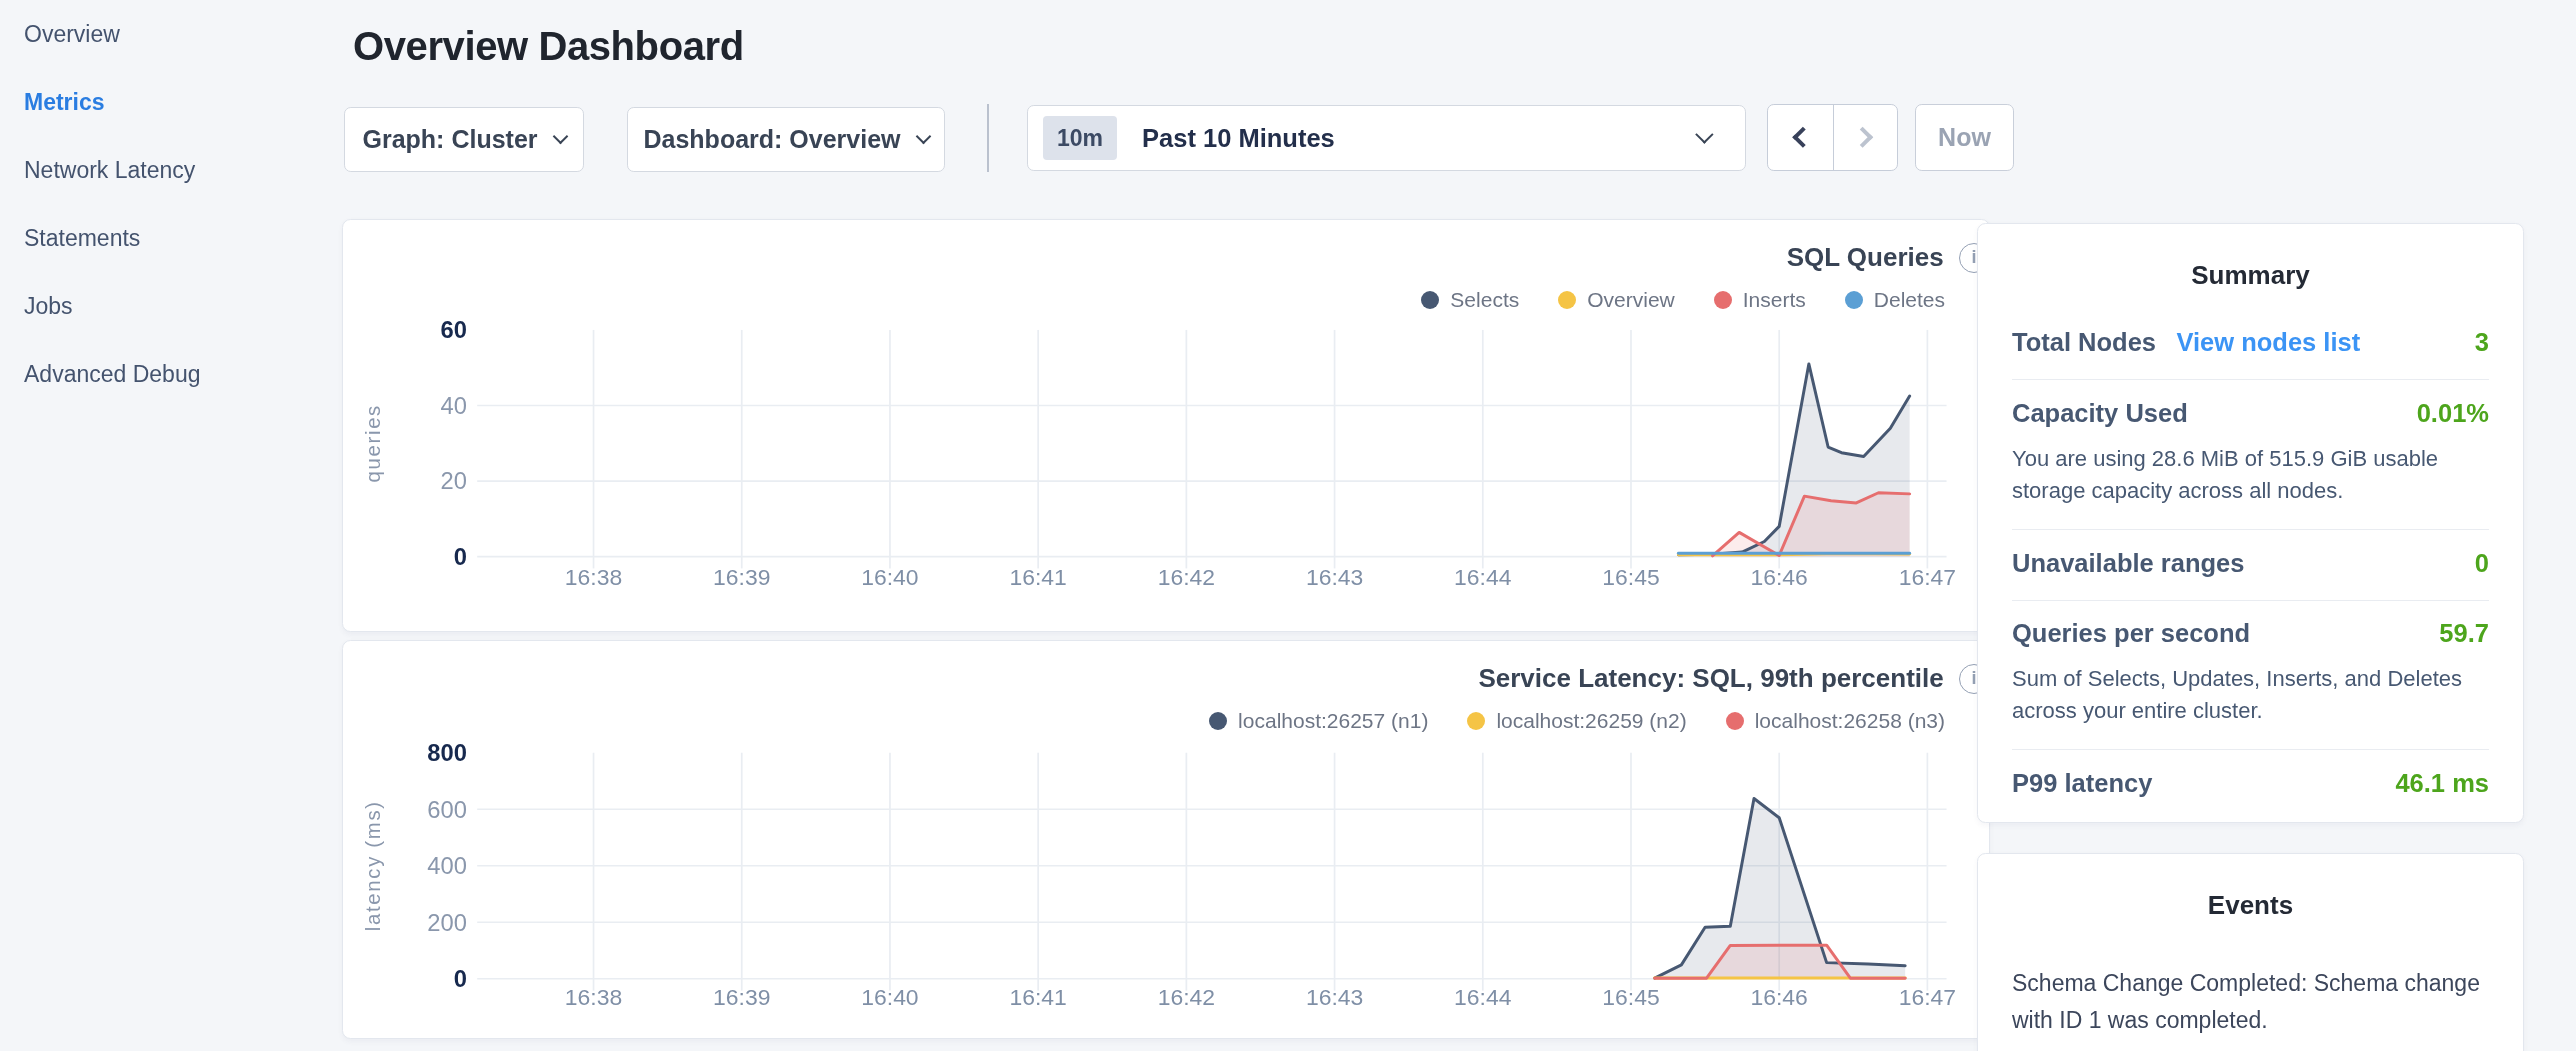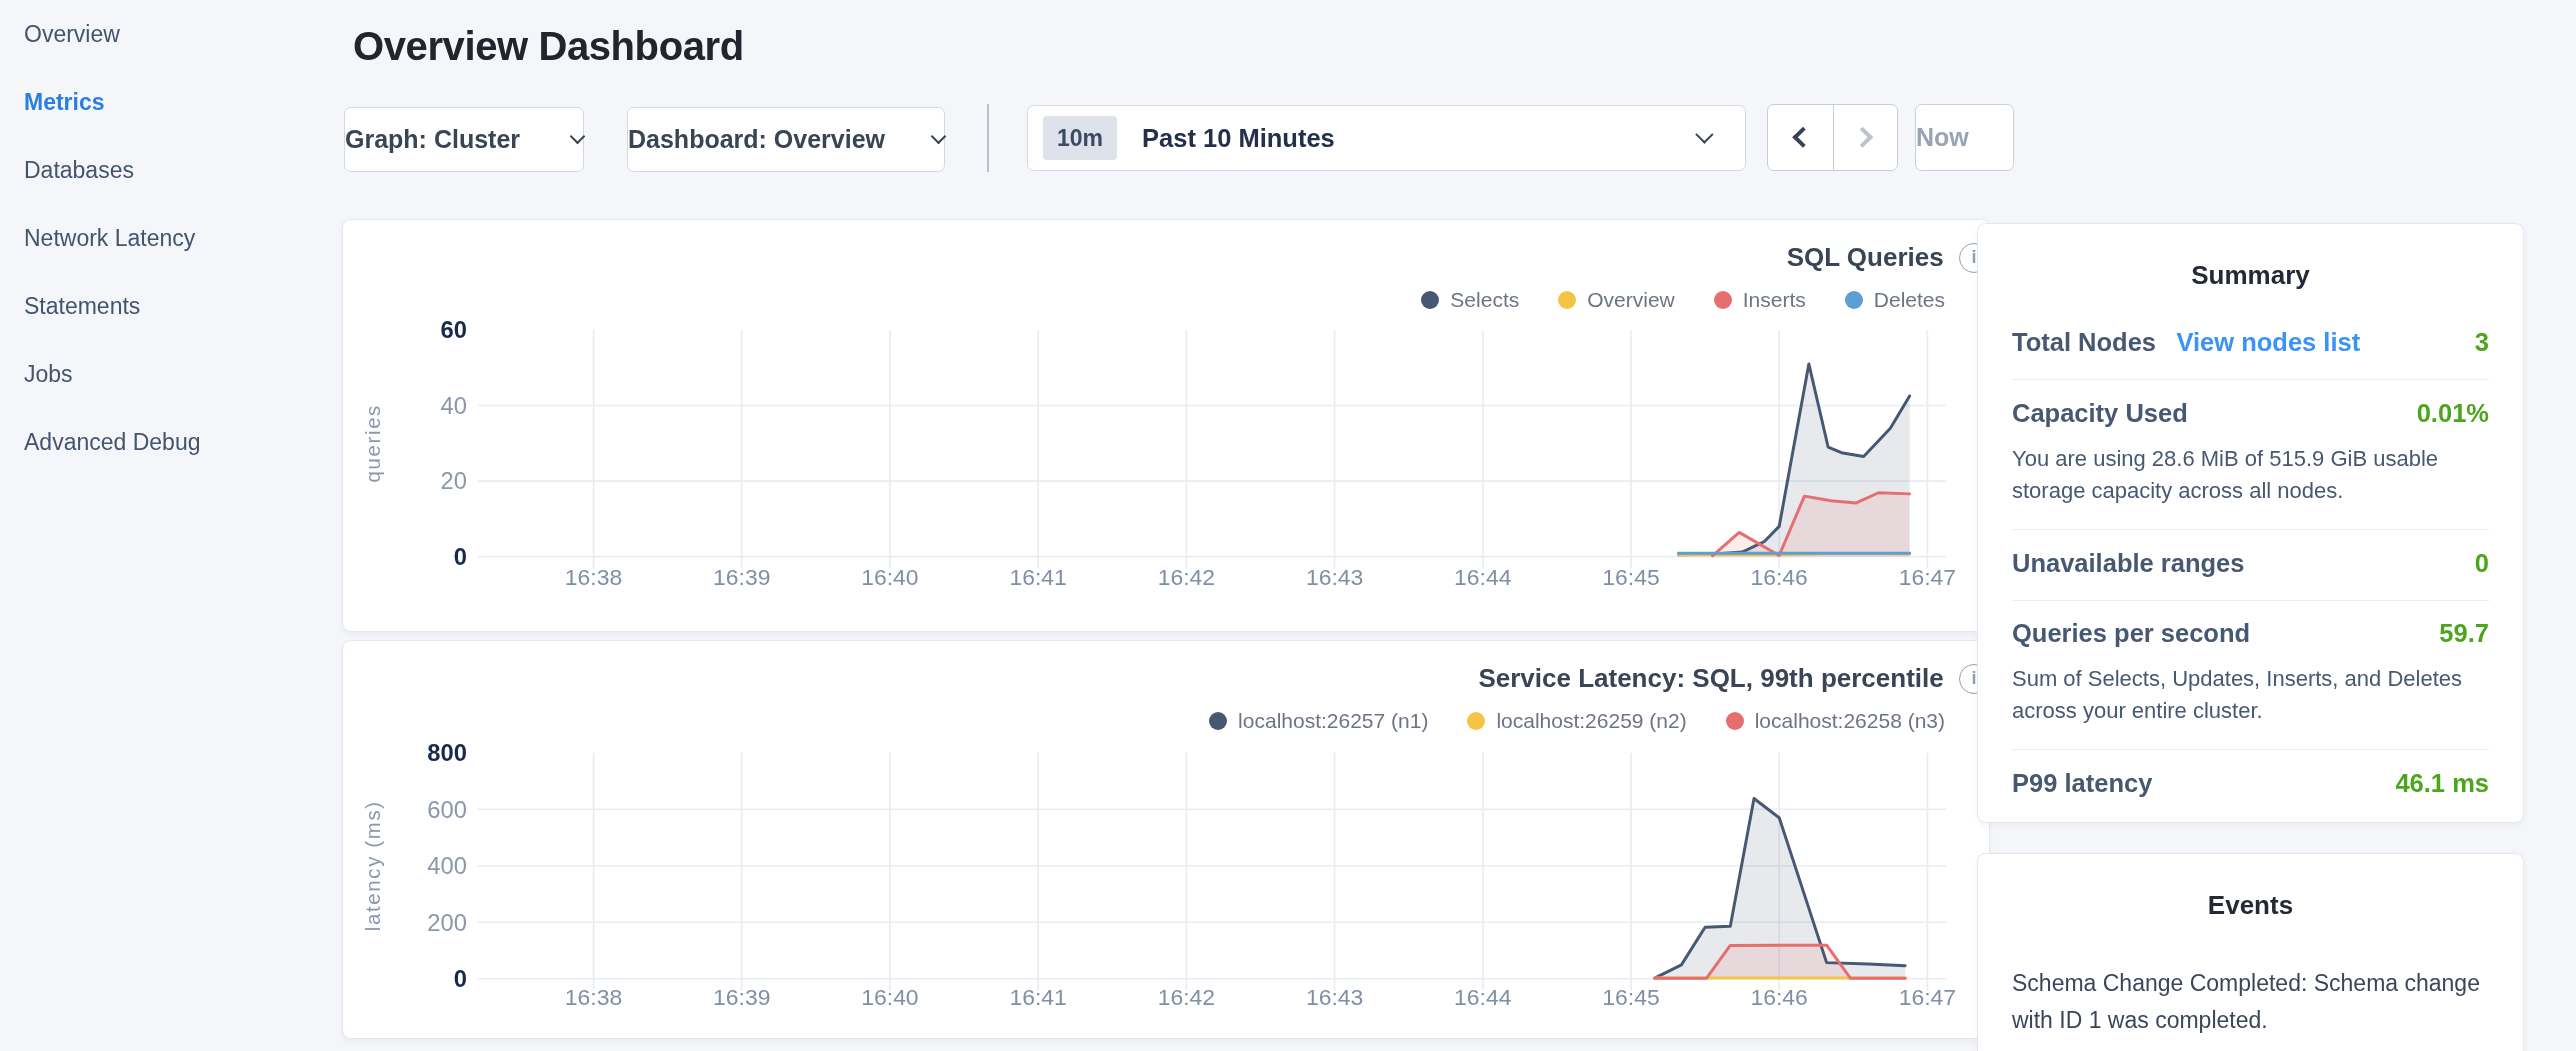--- a/index.html
+++ b/index.html
@@ -12,21 +12,21 @@
   .side-item { height:68px; display:flex; align-items:center; padding-left:24px;
                font-size:23px; font-weight:500; color:#44536e; cursor:pointer; }
   .side-item.active { color:#2a7de1; font-weight:700; }
 
   
   .page-title { position:absolute; left:353px; top:24px; font-size:40px; font-weight:600;
                 color:#20252e; letter-spacing:-0.4px; }
 
   
   .btnbox { position:absolute; background:#fff; border:1.7px solid #d4d9e1; border-radius:6.8px;
-            display:flex; align-items:center; justify-content:space-between; cursor:pointer; }
+            display:flex; align-items:center; justify-content:center; cursor:pointer; }
   .dd { gap:17px; font-size:25px; font-weight:700; color:#394455; }
   .dd-graph { left:344px; top:107px; width:240px; height:65px; }
   .dd-dashboard { left:627px; top:107px; width:318px; height:65px; }
   .caret { width:11px; height:11px; border-right:2.6px solid #394455; border-bottom:2.6px solid #394455;
            transform:rotate(45deg); margin-top:-6.8px; }
   .ctrl-divider { position:absolute; left:987px; top:104px; width:1.7px; height:68px; background:#bac1ce; }
 
   .timepicker { left:1027px; top:105px; width:719px; height:66px; justify-content:flex-start; }
   .time-badge { margin-left:15.3px; background:#dde2eb; border-radius:4px; padding:8.5px 13.6px;
                 font-size:23px; font-weight:700; color:#3c4a64; }
@@ -78,21 +78,20 @@
   .event-time { font-size:21px; color:#66788f; margin-top:8.5px; }
 </style>
 </head>
 <body>
 
 <div id="page">
 
   <nav class="sidebar">
     <div class="side-item">Overview</div>
     <div class="side-item active">Metrics</div>
-    <div class="side-item">Databases</div>
     <div class="side-item">Network Latency</div>
     <div class="side-item">Statements</div>
     <div class="side-item">Jobs</div>
     <div class="side-item">Advanced Debug</div>
   </nav>
 
   <h1 class="page-title">Overview Dashboard</h1>
 
   <div class="btnbox dd dd-graph">
     <span>Graph: Cluster</span>

